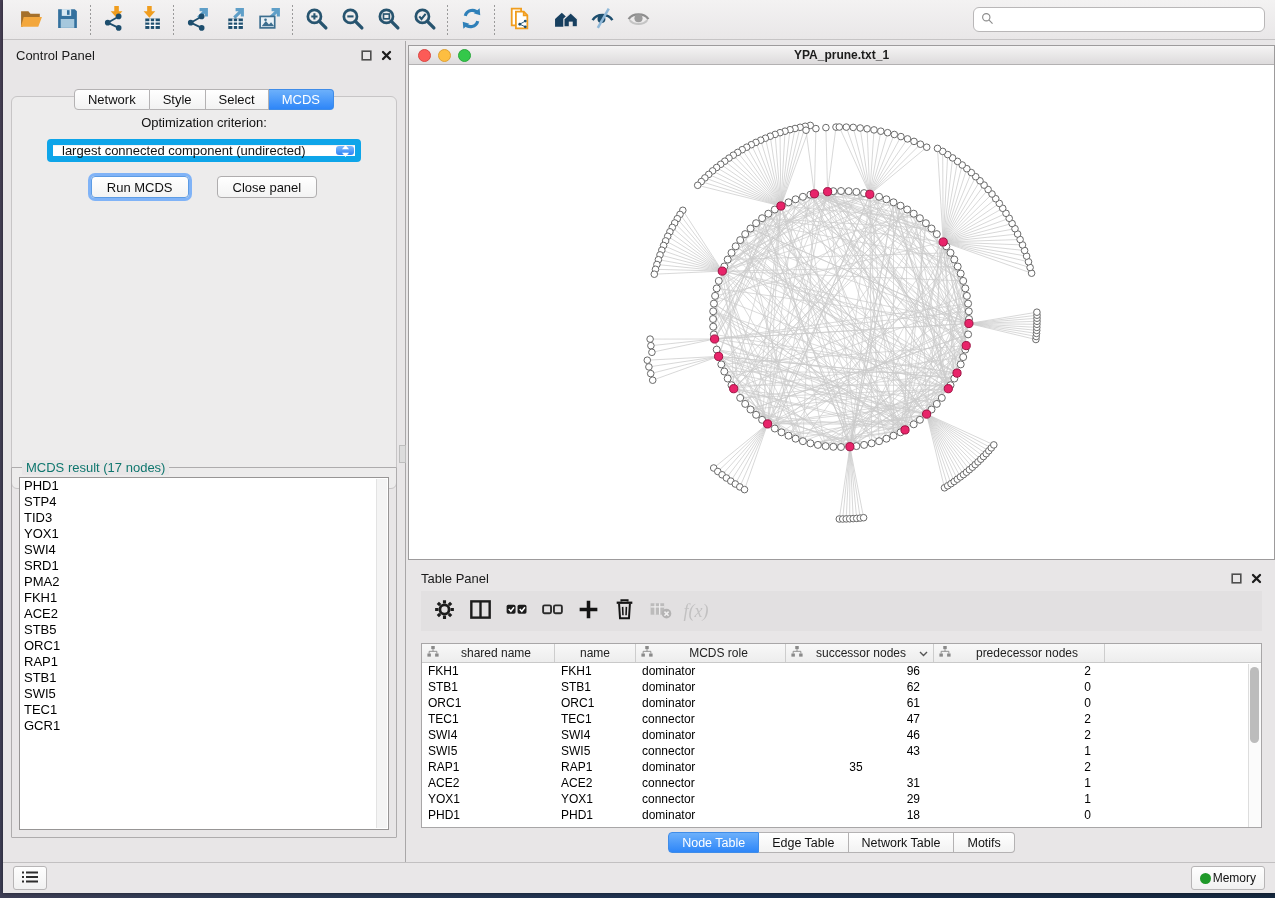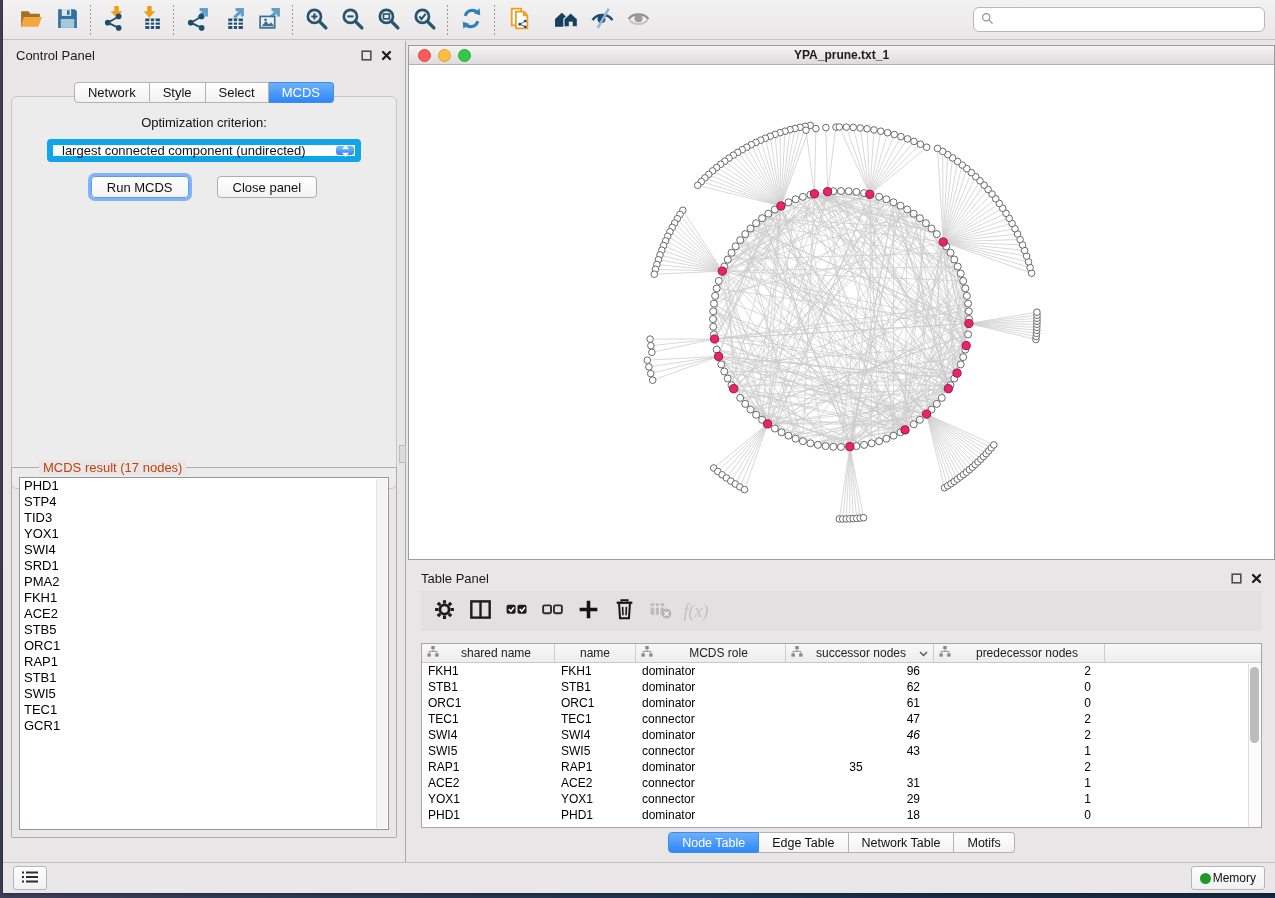--- a/index.html
+++ b/index.html
@@ -14,35 +14,35 @@
   .tb-sep{width:1px;height:30px;margin:0 5px;background-image:linear-gradient(#9a9a9a 40%,transparent 40%);background-size:1px 4px}
   .tb-gap{width:12px}
   .search-box{margin-left:auto;width:292px;height:25px;background:#fff;border:1px solid #b9b7b8;border-radius:6px;display:flex;align-items:center;padding:0 7px;gap:5px}
   .search-box input{border:none;outline:none;flex:1;font-size:12px;background:transparent}
 
   
   .control-panel{position:absolute;top:41px;left:0;width:403px;bottom:31px;background:#e8e6e7;border-right:1px solid #a9a7a8}
   .cp-header{height:28px;display:flex;align-items:center;padding:0 13px;font-size:13px;color:#1a1a1a}
   .win-icons{margin-left:auto;display:flex;align-items:center;gap:9px}
   .win-icons span{display:flex;cursor:pointer}
-  .cp-tabs{display:flex;justify-content:center;margin-top:13px;position:relative;z-index:2}
+  .cp-tabs{display:flex;justify-content:center;margin-top:20px;position:relative;z-index:2}
   .seg-tab{height:21px;padding:0 13px;background:linear-gradient(#ffffff,#f2f2f2);border:1px solid #b4b2b3;border-left:none;font-size:13px;color:#111;display:flex;align-items:center;cursor:pointer}
   .seg-tab:first-child{border-left:1px solid #b4b2b3;border-radius:4px 0 0 4px}
   .seg-tab:last-child{border-radius:0 4px 4px 0}
   .seg-tab.active{background:linear-gradient(#6cb0fb,#2e86f8);color:#fff;border-color:#3f8ce8}
   .cp-content{position:absolute;top:55px;left:8px;right:8px;height:393px;background:#edecec;border:1px solid #c7c5c6;border-radius:6px}
   .opt-label{text-align:center;font-size:13px;margin-top:18px;color:#111}
   .select-row{display:flex;justify-content:center;margin-top:9px}
   .mac-select{width:314px;height:23px;background:#fff;border:6px solid #0ea5e9;border-radius:4px;position:relative;display:flex;align-items:center;font-size:13px;padding:0 24px 0 9px;color:#111;cursor:pointer;box-shadow:inset 0 1px 1px rgba(0,0,0,.06)}
   .stepper{position:absolute;right:1px;top:1px;bottom:1px;width:18px;border-radius:3px;background:linear-gradient(#7ab9fd,#2f83f7);display:flex;align-items:center;justify-content:center}
   .btn-row{display:flex;justify-content:center;gap:28px;margin-top:14px}
   .btn{height:22px;padding:0 15px;background:linear-gradient(#ffffff,#f3f3f3);border:1px solid #afadae;border-radius:4px;font-size:13px;color:#111;cursor:pointer}
   .btn.focused{box-shadow:0 0 0 3px rgba(100,165,250,.8);border-color:#5d9ce4}
   .result-box{position:absolute;top:426px;left:8px;right:8px;height:371px;border:1px solid #aeacad;border-radius:1px}
-  .result-legend{position:absolute;top:-8px;left:27px;background:#e8e6e7;padding:0 4px;font-size:13px;color:#c2410c}
+  .result-legend{position:absolute;top:-8px;left:10px;background:#e8e6e7;padding:0 4px;font-size:13px;color:#0f766e}
   .result-list{position:absolute;top:9px;left:7px;right:7px;bottom:7px;background:#fff;border:1px solid #979595;overflow:hidden}
   .result-track{position:absolute;top:1px;bottom:1px;right:1px;width:11px;background:#f4f4f4;border-left:1px solid #e3e3e3}
   .result-item{font-size:13px;line-height:16px;padding-left:4px;color:#000;cursor:default}
   .splitter-handle{position:absolute;right:-1px;top:404px;width:7px;height:18px;background:#dcdcdc;border:1px solid #bdbdbd;cursor:col-resize}
 
   
   .right{position:absolute;top:41px;left:404px;right:0;bottom:31px}
   .net-frame{position:absolute;top:4px;left:1px;right:0;height:515px;border:1px solid #9d9b9c;background:#fff}
   .net-titlebar{height:19px;background:linear-gradient(#f5f4f4,#dddbdc);border-bottom:1px solid #b3b1b2;display:flex;align-items:center;position:relative}
   .lights{display:flex;gap:7px;padding-left:9px;z-index:2}
@@ -1194,21 +1194,21 @@
               <div class="td" style="width: 133px;">TEC1</div>
               <div class="td" style="width: 81px;">TEC1</div>
               <div class="td" style="width: 150px;">connector</div>
               <div class="td num" style="width: 148px;">47</div>
               <div class="td num" style="width: 171px;">2</div>
             </div>
             <div class="tr">
               <div class="td" style="width: 133px;">SWI4</div>
               <div class="td" style="width: 81px;">SWI4</div>
               <div class="td" style="width: 150px;">dominator</div>
-              <div class="td num" style="width: 148px; font-style: italic;">46</div>
+              <div class="td num" style="width: 148px;">46</div>
               <div class="td num" style="width: 171px;">2</div>
             </div>
             <div class="tr">
               <div class="td" style="width: 133px;">SWI5</div>
               <div class="td" style="width: 81px;">SWI5</div>
               <div class="td" style="width: 150px;">connector</div>
               <div class="td num" style="width: 148px;">43</div>
               <div class="td num" style="width: 171px;">1</div>
             </div>
             <div class="tr">

